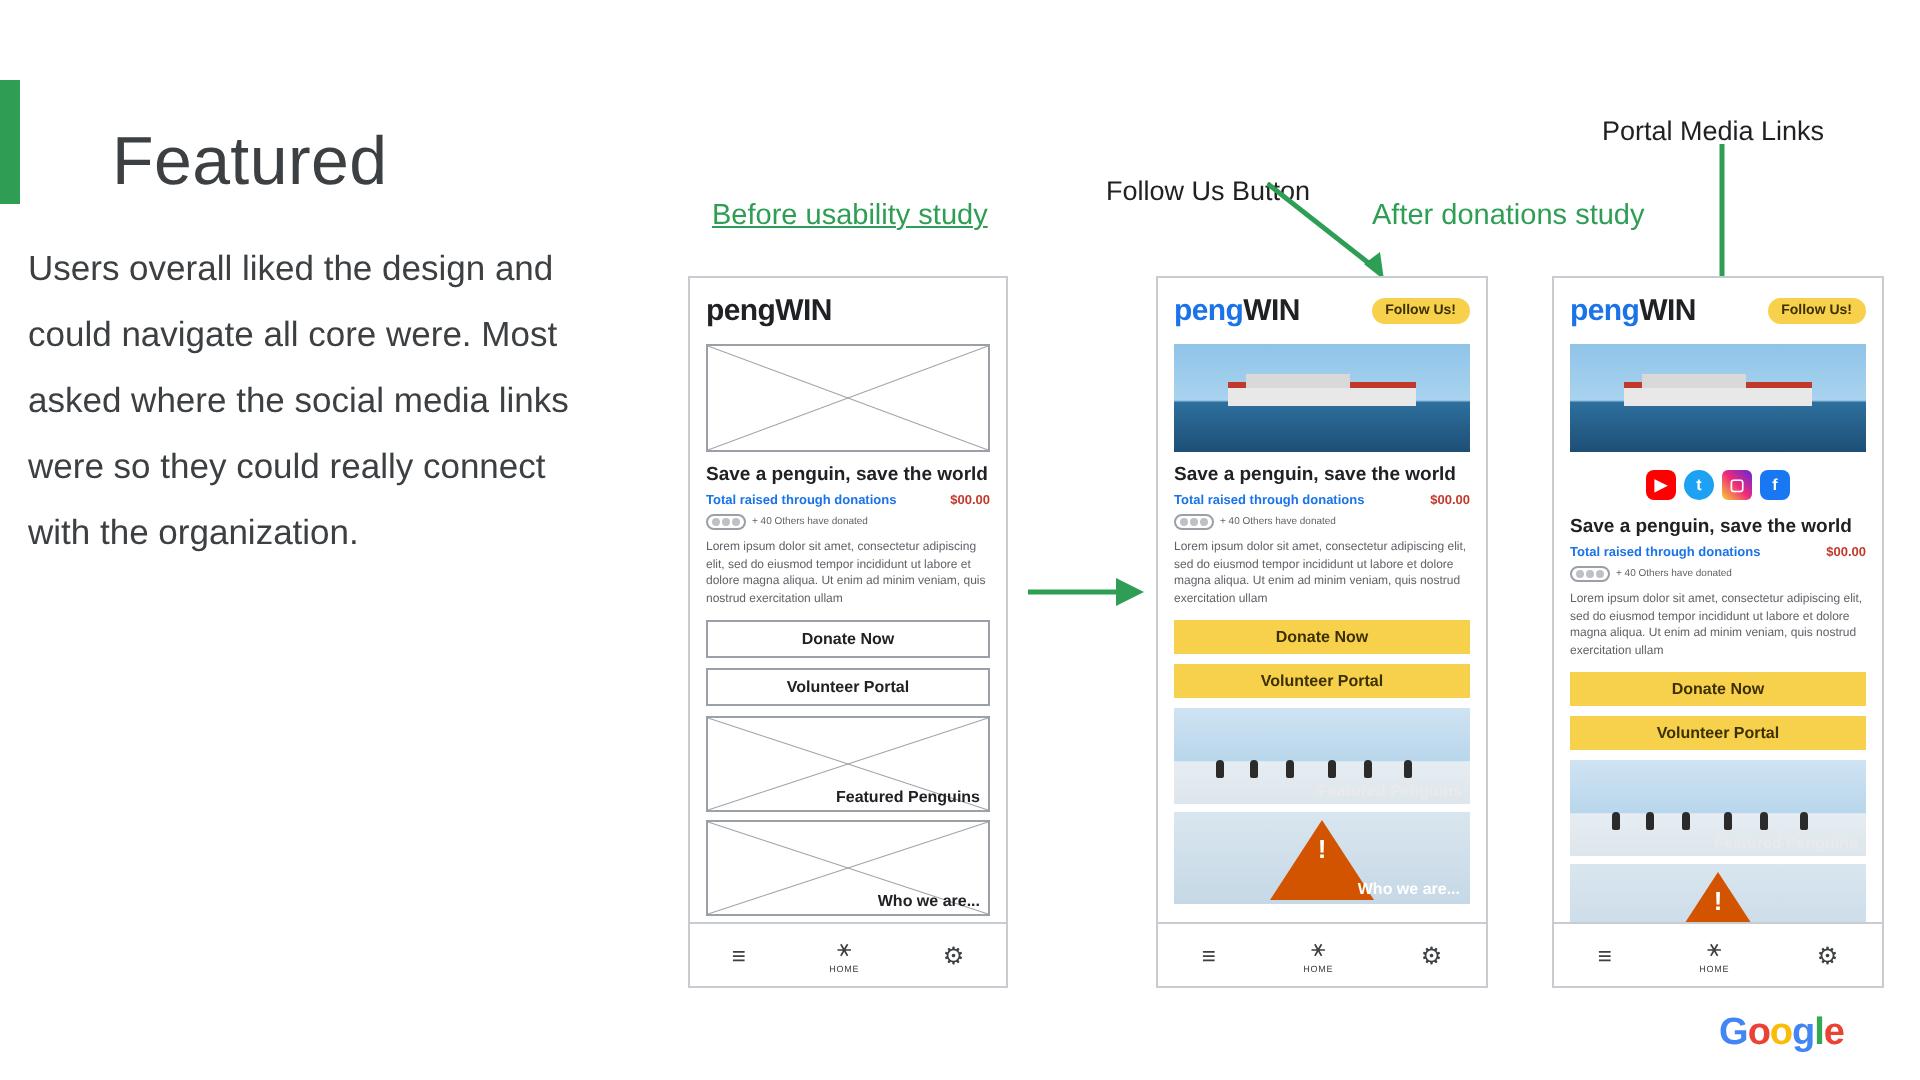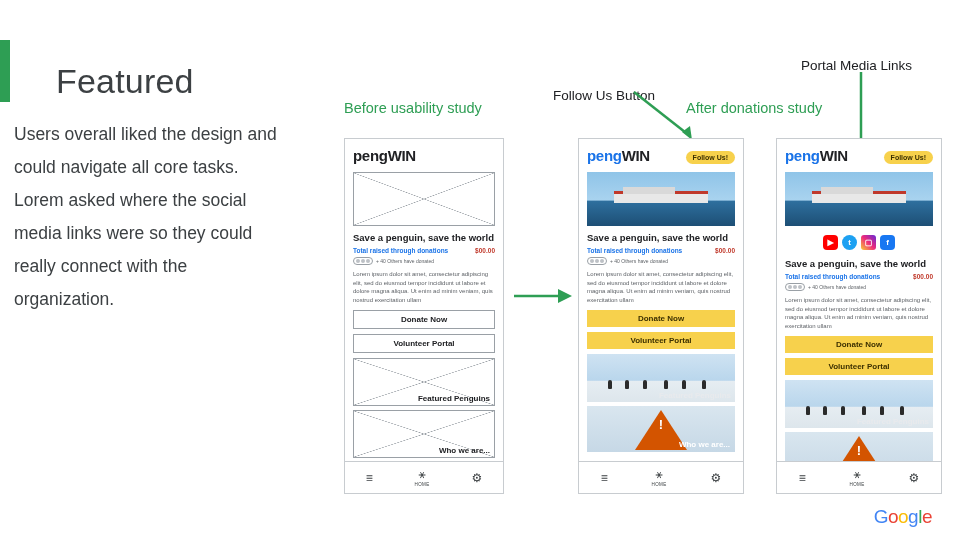--- a/index.html
+++ b/index.html
@@ -34,21 +34,21 @@
   }
   .body-text p + p { margin-top: 33px; }
 
   
   .label {
     position: absolute;
     font-size: 14.5px;
     color: #2e9e54;
     white-space: nowrap;
   }
-  .label-before { left: 344px; top: 100px; }
+  .label-before { left: 356px; top: 100px; text-decoration: underline; }
   .label-after  { left: 686px; top: 100px; }
   .callout {
     position: absolute;
     font-size: 13.5px;
     color: #202124;
     white-space: nowrap;
   }
   .callout-follow { left: 553px; top: 88px; }
   .callout-social { left: 801px; top: 58px; }
 
@@ -59,21 +59,21 @@
     position: absolute;
     background: #ffffff;
     border: 1px solid #c8ccd0;
     overflow: hidden;
   }
   #phone-before { left: 344px; top: 138px; width: 160px; height: 356px; }
   #phone-after1 { left: 578px; top: 138px; width: 166px; height: 356px; }
   #phone-after2 { left: 776px; top: 138px; width: 166px; height: 356px; }
 
   .ph-header {
-    display: flex; align-items: flex-end; justify-content: space-between;
+    display: flex; align-items: center; justify-content: space-between;
     padding: 8px 8px 6px 8px;
   }
   .brand {
     font-size: 15px; font-weight: bold; letter-spacing: -0.3px;
   }
   .brand .peng { color: #202124; }
   .brand .win { color: #202124; }
   .brand.color .peng { color: #1a73e8; }
   .brand.color .win { color: #202124; }
   .follow-btn {
@@ -211,39 +211,39 @@
     height: 32px;
     border-top: 1px solid #c8ccd0;
     background: #fff;
     display: flex; align-items: center; justify-content: space-around;
   }
   .nav-item { display: flex; flex-direction: column; align-items: center; color: #3c4043; }
   .nav-item .gl { font-size: 12px; line-height: 12px; }
   .nav-item .cap { font-size: 4.5px; margin-top: 2px; letter-spacing: 0.4px; }
 
   .google-logo {
-    position: absolute; right: 28px; bottom: 12px;
-    font-size: 19px; font-weight: 400; letter-spacing: -0.5px;
+    position: absolute; right: 38px; bottom: 12px;
+    font-size: 19px; font-weight: 700; letter-spacing: -0.5px;
   }
   .google-logo span:nth-child(1){color:#4285f4}
   .google-logo span:nth-child(2){color:#ea4335}
   .google-logo span:nth-child(3){color:#fbbc05}
   .google-logo span:nth-child(4){color:#4285f4}
   .google-logo span:nth-child(5){color:#34a853}
   .google-logo span:nth-child(6){color:#ea4335}
 </style>
 </head>
 <body>
 
 <div class="accent-bar"></div>
 
 <div class="slide-title">Featured</div>
 
 <div class="body-text">
-  <p>Users overall liked the design and could navigate all core tasks. Lorem asked where the social media links were so they could really connect with the organization.</p>
+  <p>Users overall liked the design and could navigate all core were. Most asked where the social media links were so they could really connect with the organization.</p>
 </div>
 
 <div class="label label-before">Before usability study</div>
 <div class="label label-after">After donations study</div>
 <div class="callout callout-follow">Follow Us Button</div>
 <div class="callout callout-social">Portal Media Links</div>
 
 <svg class="arrow" style="left:630px; top:88px; width:90px; height:60px;">
   <line x1="4" y1="4" x2="60" y2="48" stroke="#2e9e54" stroke-width="2.5"></line>
   <polygon points="62,52 52,44 60,38" fill="#2e9e54"></polygon>

